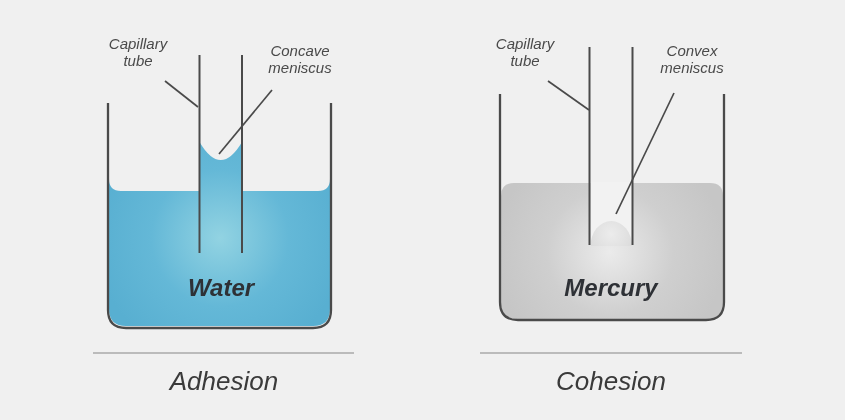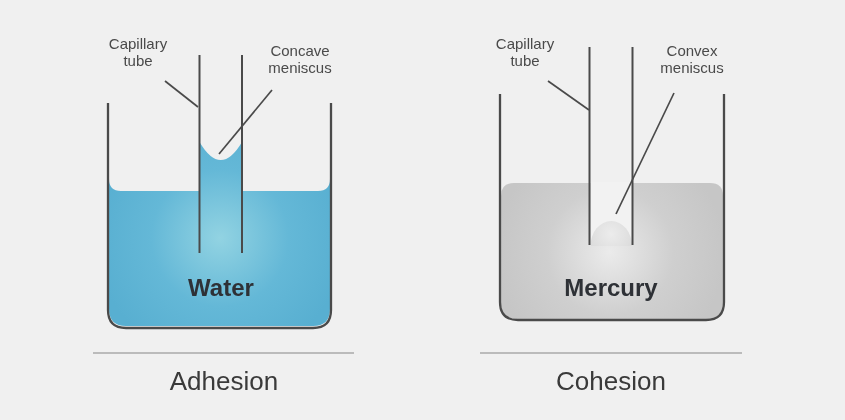--- a/index.html
+++ b/index.html
@@ -2,20 +2,21 @@
 <html><head>
 <meta charset="utf-8">
 <style>
   html, body { margin: 0; padding: 0; }
   .stage {
     position: relative;
     width: 845px;
     height: 420px;
     overflow: hidden;
     font-family: "Liberation Sans", sans-serif;
+    font-style: italic;
   }
   svg text {
     font-family: "Liberation Sans", sans-serif;
   }
   .lbl  { font-size: 15px; }
   .ttl  { font-size: 24px; font-weight: bold; }
   .cap  { font-size: 26px; }
   .outline-stroke { fill: none; stroke-width: 2.3px; stroke-linecap: butt; }
   .tube-stroke    { stroke-width: 2px; }
   .pointer-stroke { stroke-width: 1.7px; }

